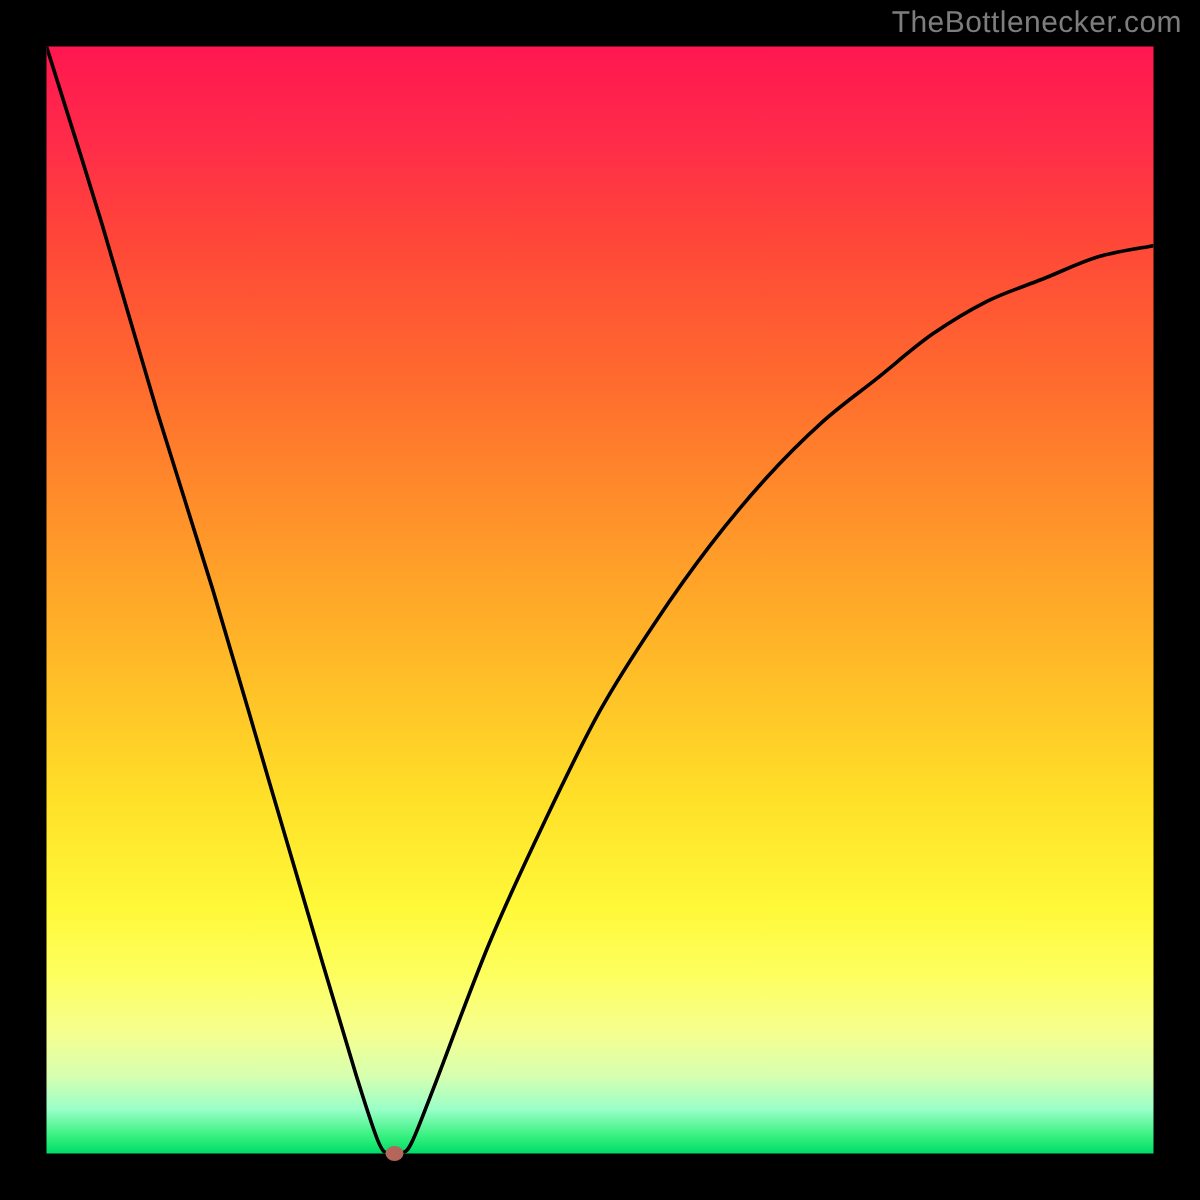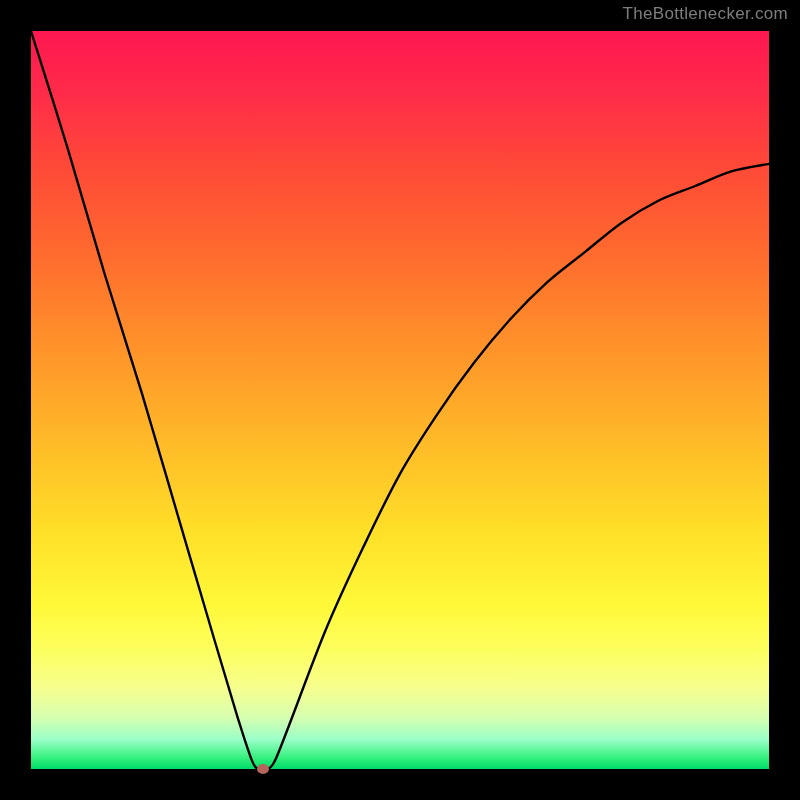--- a/index.html
+++ b/index.html
@@ -9,21 +9,21 @@
     height: 800px;
     background: #000;
     font-family: Arial, Helvetica, sans-serif;
     overflow: hidden;
   }
   .attribution {
     position: absolute;
     top: 4px;
     right: 12px;
     color: #7d7d7d;
-    font-size: 17px;
+    font-size: 20px;
     letter-spacing: 0.3px;
     font-weight: 400;
     z-index: 10;
   }
   .plot-frame {
     position: absolute;
     left: 31px;
     top: 31px;
     width: 738px;
     height: 738px;

